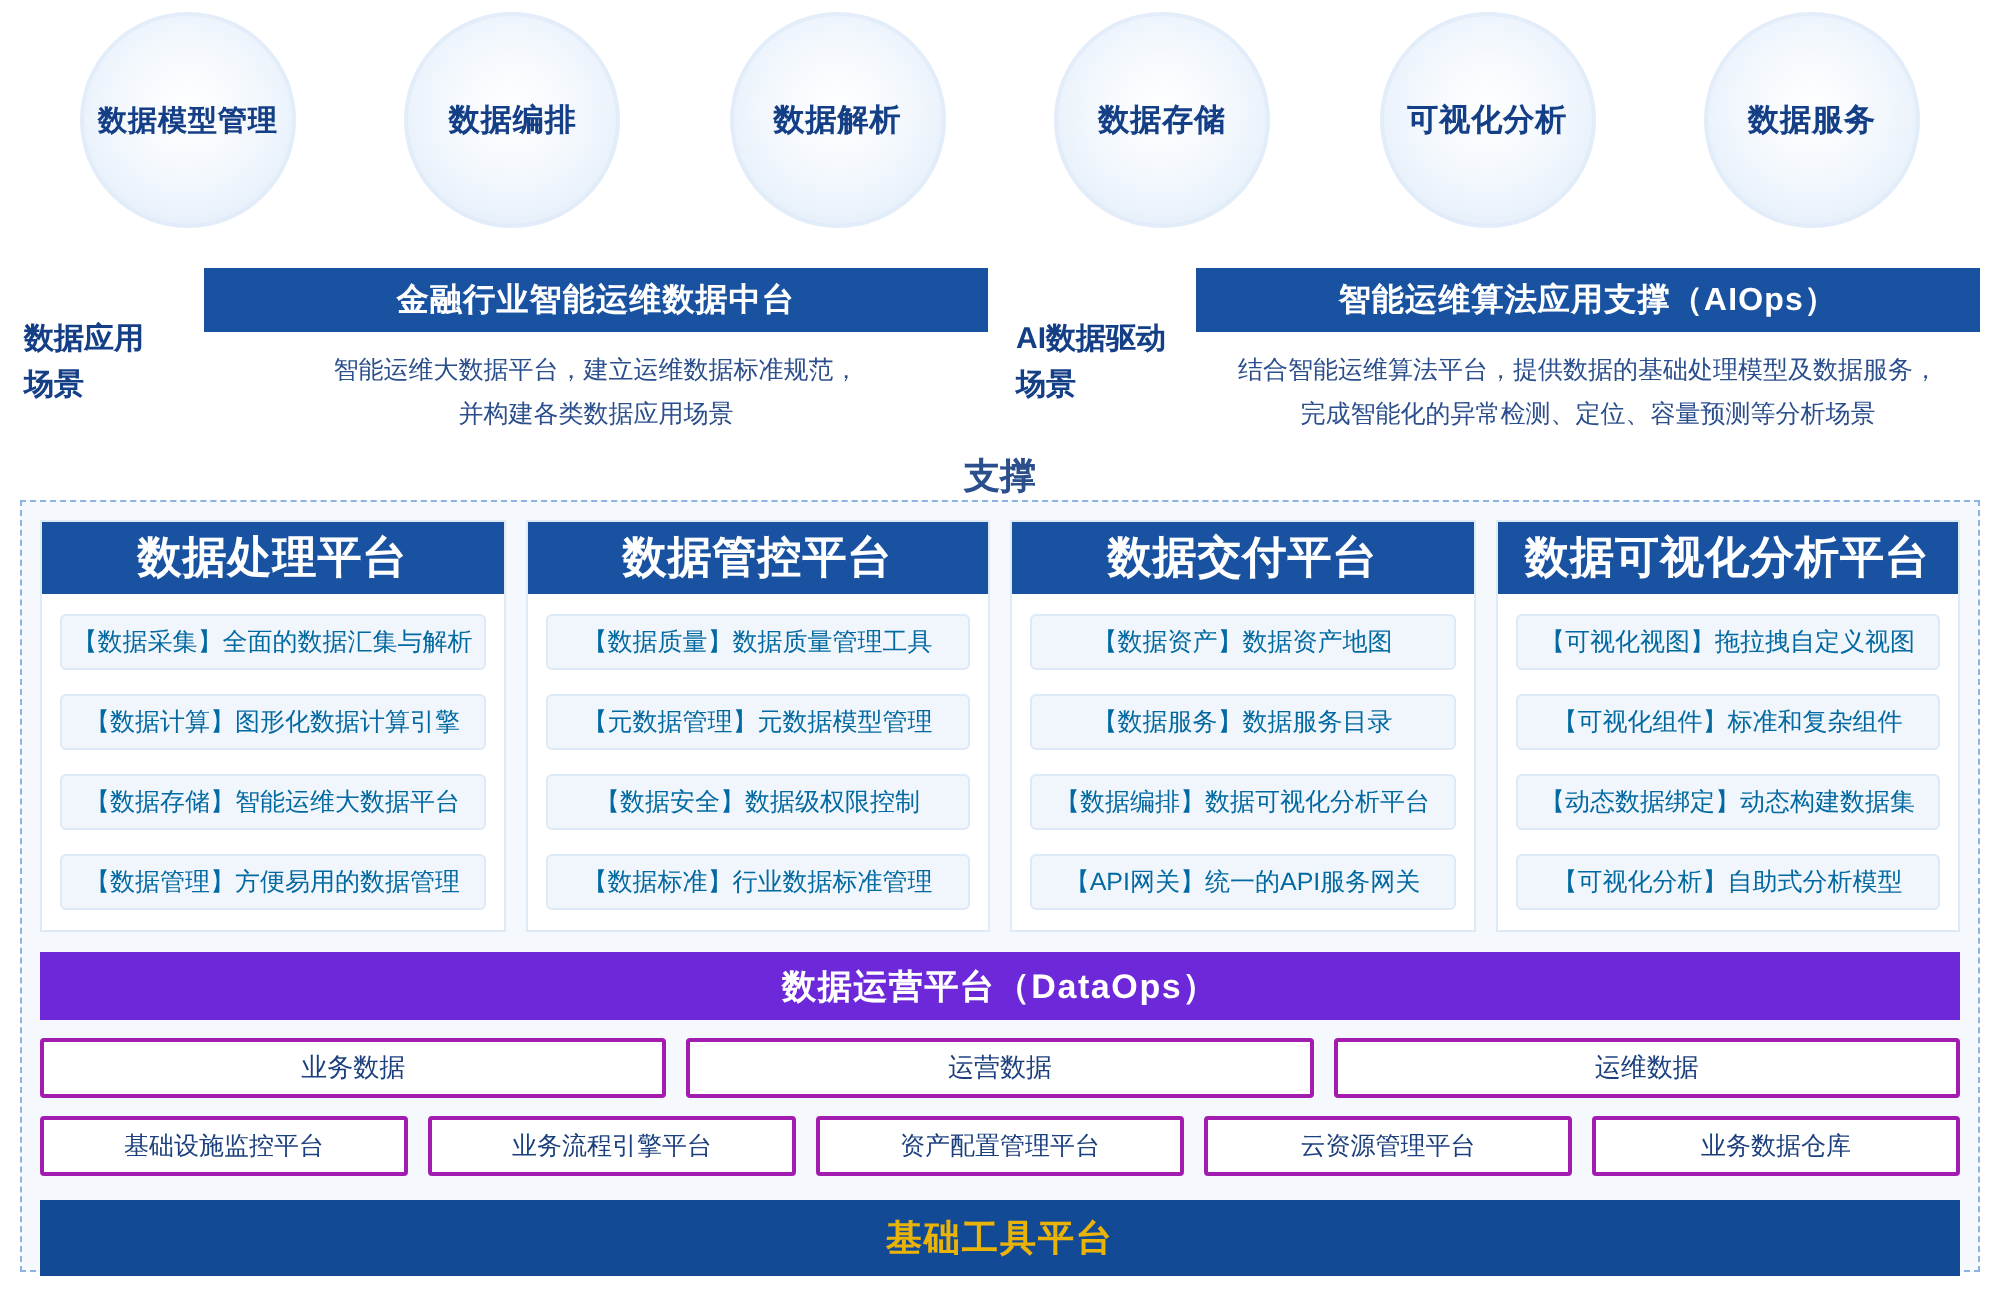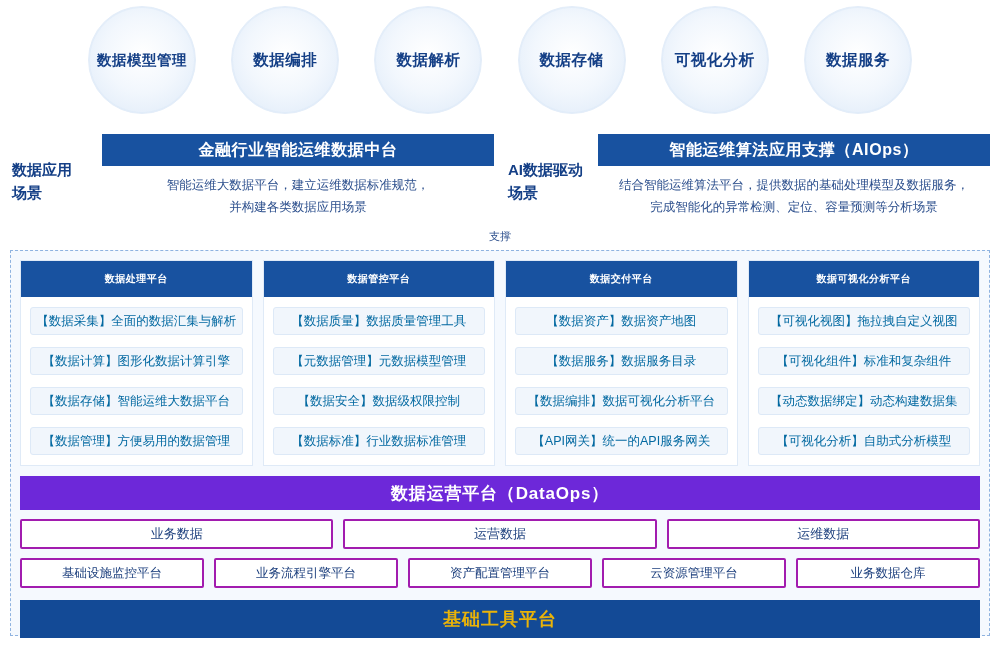--- a/index.html
+++ b/index.html
@@ -15,21 +15,21 @@
     width: 1000px; height: 646px;
     overflow: hidden;
   }
 
   
   .bubbles {
     position: absolute;
     top: 6px; left: 0; width: 1000px; height: 114px;
     display: flex;
     justify-content: space-between;
-    padding: 0 88px;
+    padding: 0 40px;
   }
   .bubble {
     width: 108px; height: 108px;
     border-radius: 50%;
     background: radial-gradient(circle at 50% 45%, #ffffff 0%, #f2f7fd 48%, #dce9f8 100%);
     border: 1px solid #e3edf9;
     display: flex; align-items: center; justify-content: center;
     text-align: center;
     font-size: 15.5px;
     font-weight: bold;
@@ -76,22 +76,23 @@
     text-align: center;
   }
 
   
   .support-wrap {
     position: absolute;
     top: 226px; left: 0; width: 1000px;
     text-align: center;
   }
   .support-label {
-    font-size: 11px;
+    font-size: 18px;
     color: #2b4e8c;
+    font-weight: bold;
   }
 
   
   .panel {
     position: absolute;
     top: 250px; left: 10px;
     width: 980px; height: 386px;
     border: 1px dashed #8fb3e0;
     background: #f5f9fe;
     padding: 9px;
@@ -106,21 +107,21 @@
     flex: 1;
     background: #ffffff;
     border: 1px solid #dfeaf7;
     display: flex; flex-direction: column;
   }
   .col-head {
     background: #1852a0;
     color: #fff;
     height: 36px;
     display: flex; align-items: center; justify-content: center;
-    font-size: 10px; font-weight: bold;
+    font-size: 22px; font-weight: bold;
     letter-spacing: 0.5px;
   }
   .col-body {
     flex: 1;
     padding: 10px 9px;
     display: flex; flex-direction: column;
     justify-content: space-between;
   }
   .chip {
     height: 28px;

